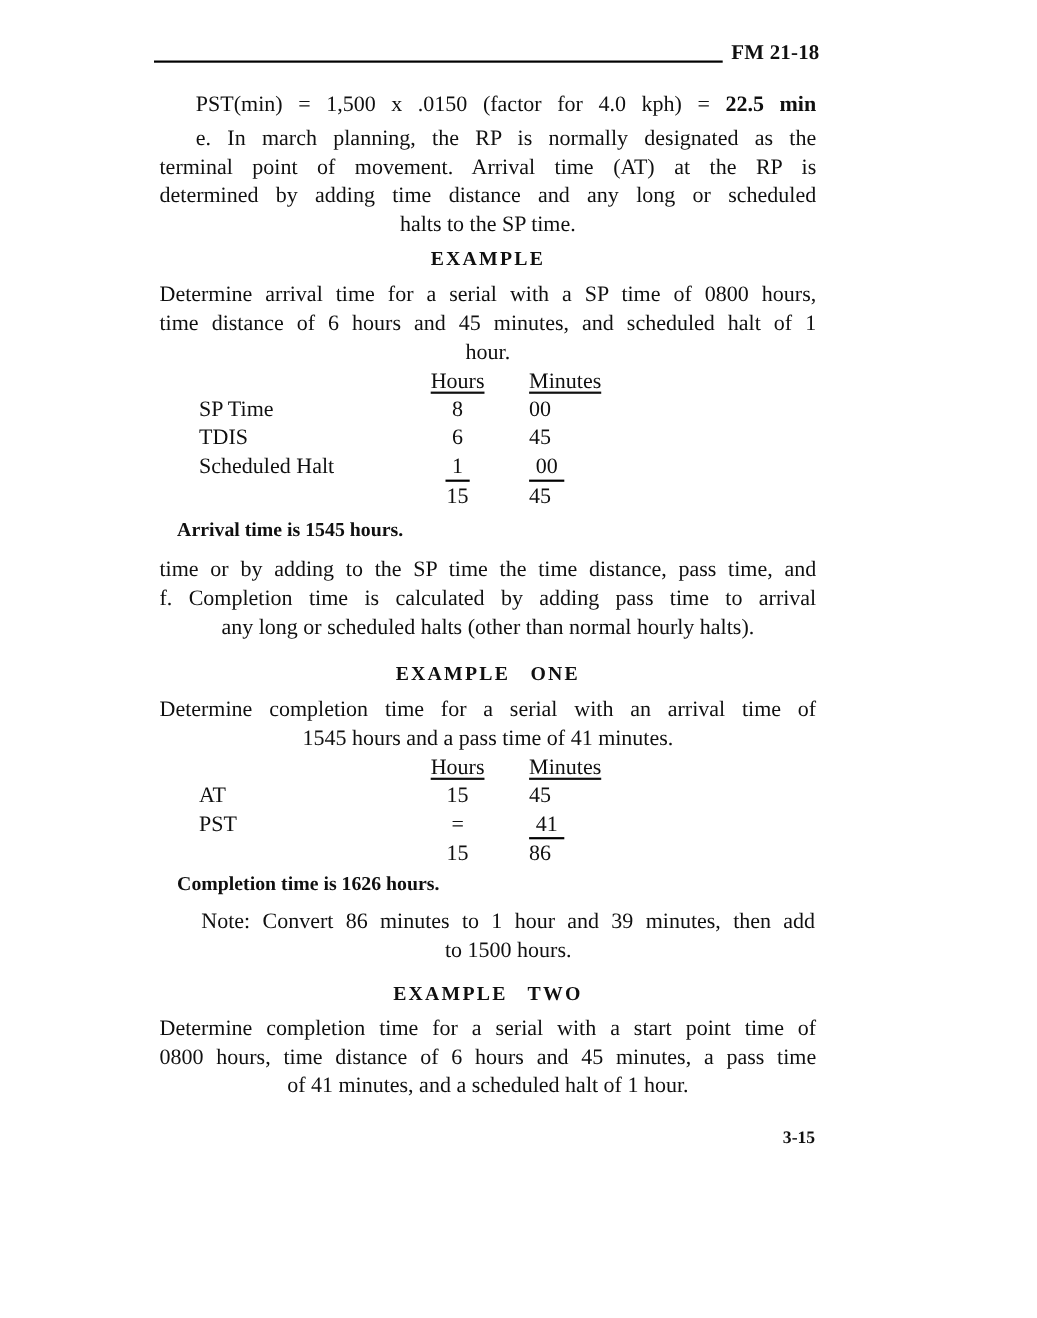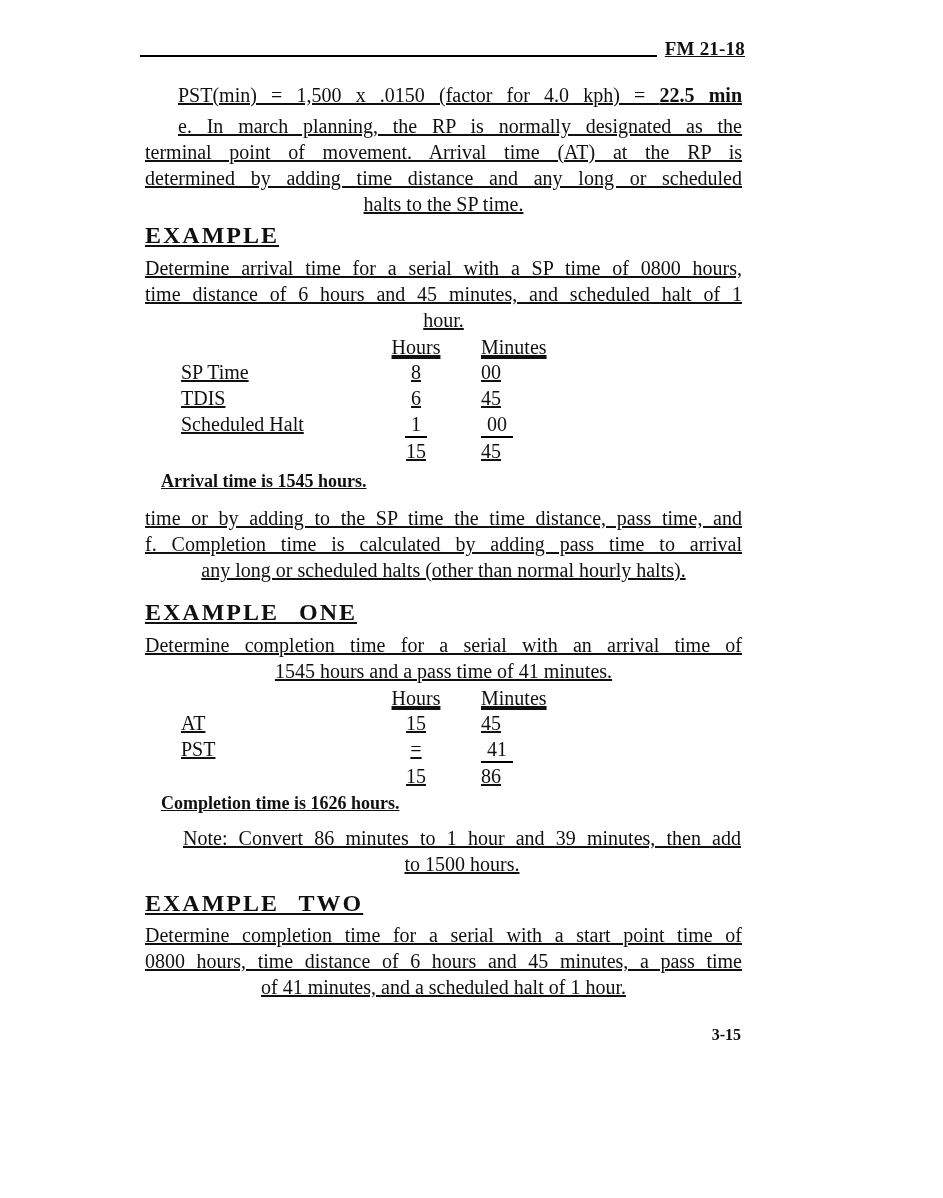--- a/index.html
+++ b/index.html
@@ -4,21 +4,20 @@
 <style>
   html, body { margin: 0; padding: 0; background: #e8e8e8; }
   .page {
     position: relative;
     width: 943px;
     height: 1198px;
     background: #ffffff;
     color: #101010;
     font-family: "Liberation Serif", "DejaVu Serif", serif;
     overflow: hidden;
-    text-decoration: underline;
   }
   
   .header {
     display: flex;
     align-items: flex-end;
     margin: 38px 198px 0 140px;
   }
   .header .rule {
     flex: 1;
     border-bottom: 2.5px solid #000;
@@ -46,22 +45,23 @@
     text-align: justify;
     text-align-last: justify;
   }
   .indent { padding-left: 33px; }
   .formula { margin-top: 22px; }
   .formula .bold { font-weight: bold; }
   .para-e { margin-top: 5px; }
   .heading {
     margin-top: 6px;
     font-weight: bold;
-    font-size: 24px;
+    font-size: 18px;
     line-height: 24px;
+    text-align: center;
     letter-spacing: 2px;
     word-spacing: 12px;
   }
   .intro { margin-top: 8px; }
   
   .doc-table { margin-top: 0; }
   .t-row { display: flex; line-height: 26px; }
   .t-head { line-height: 24px; margin-top: 2px; }
   .t-label {
     margin-left: 36px;

